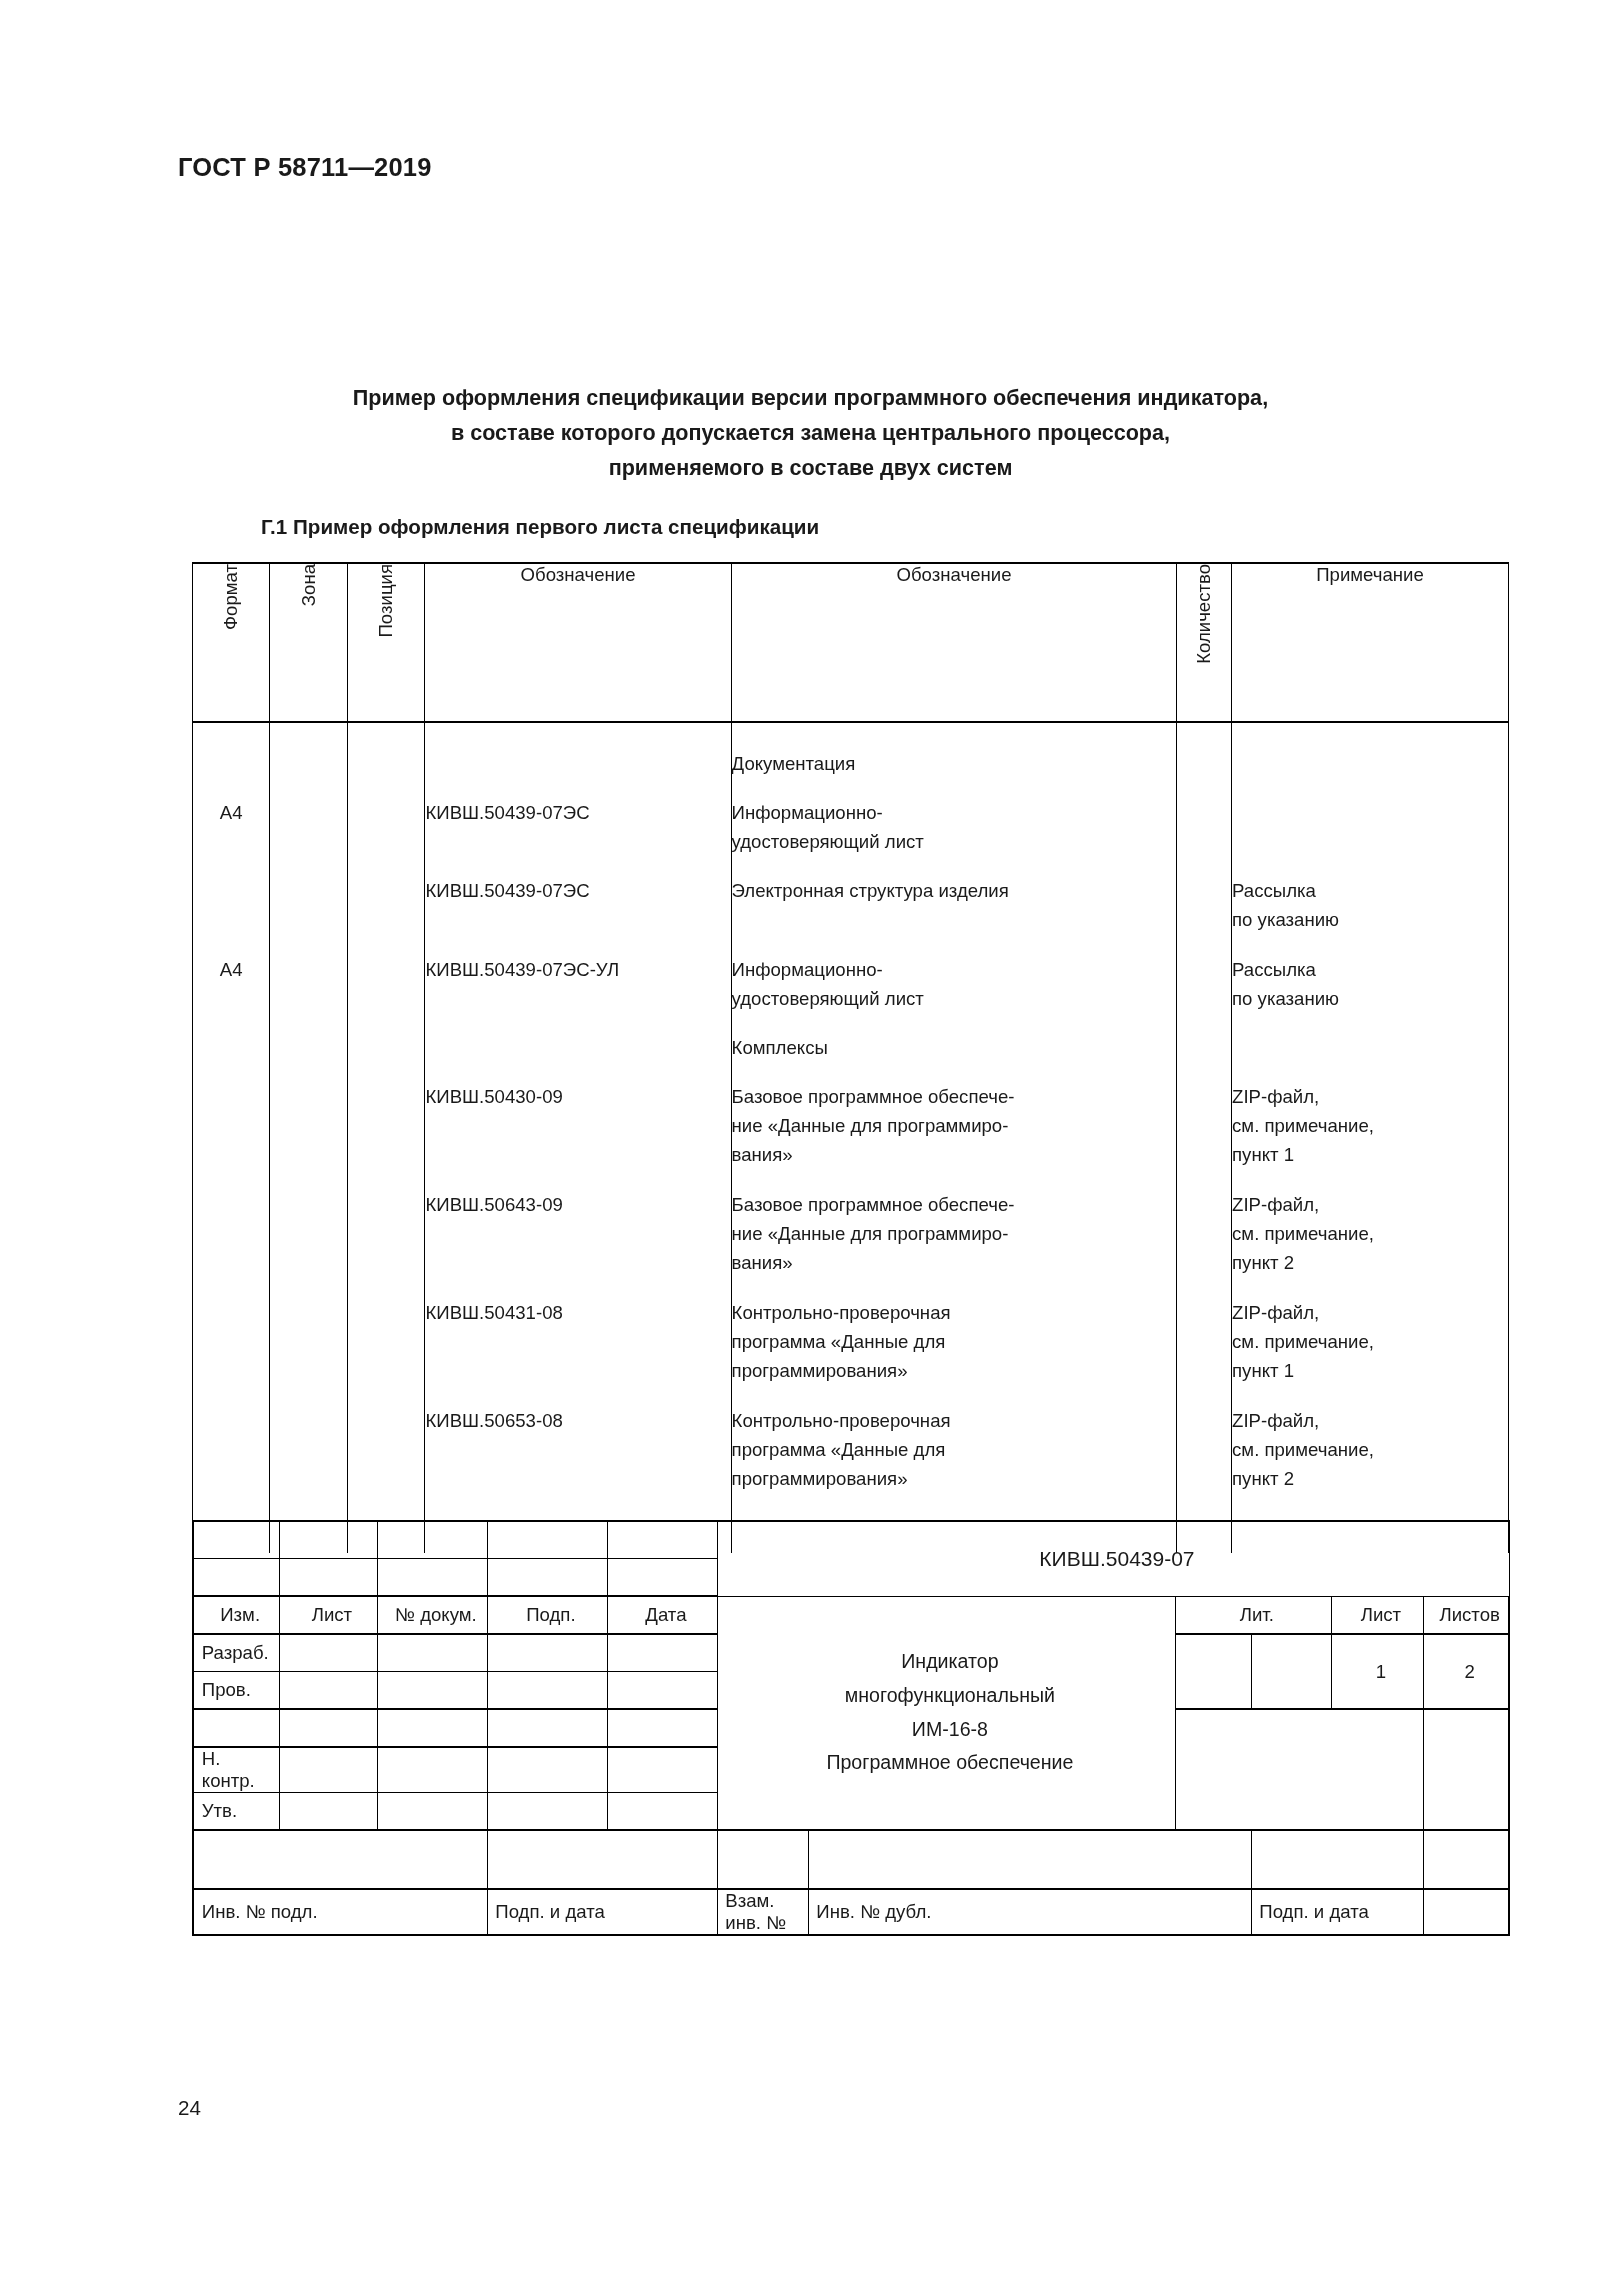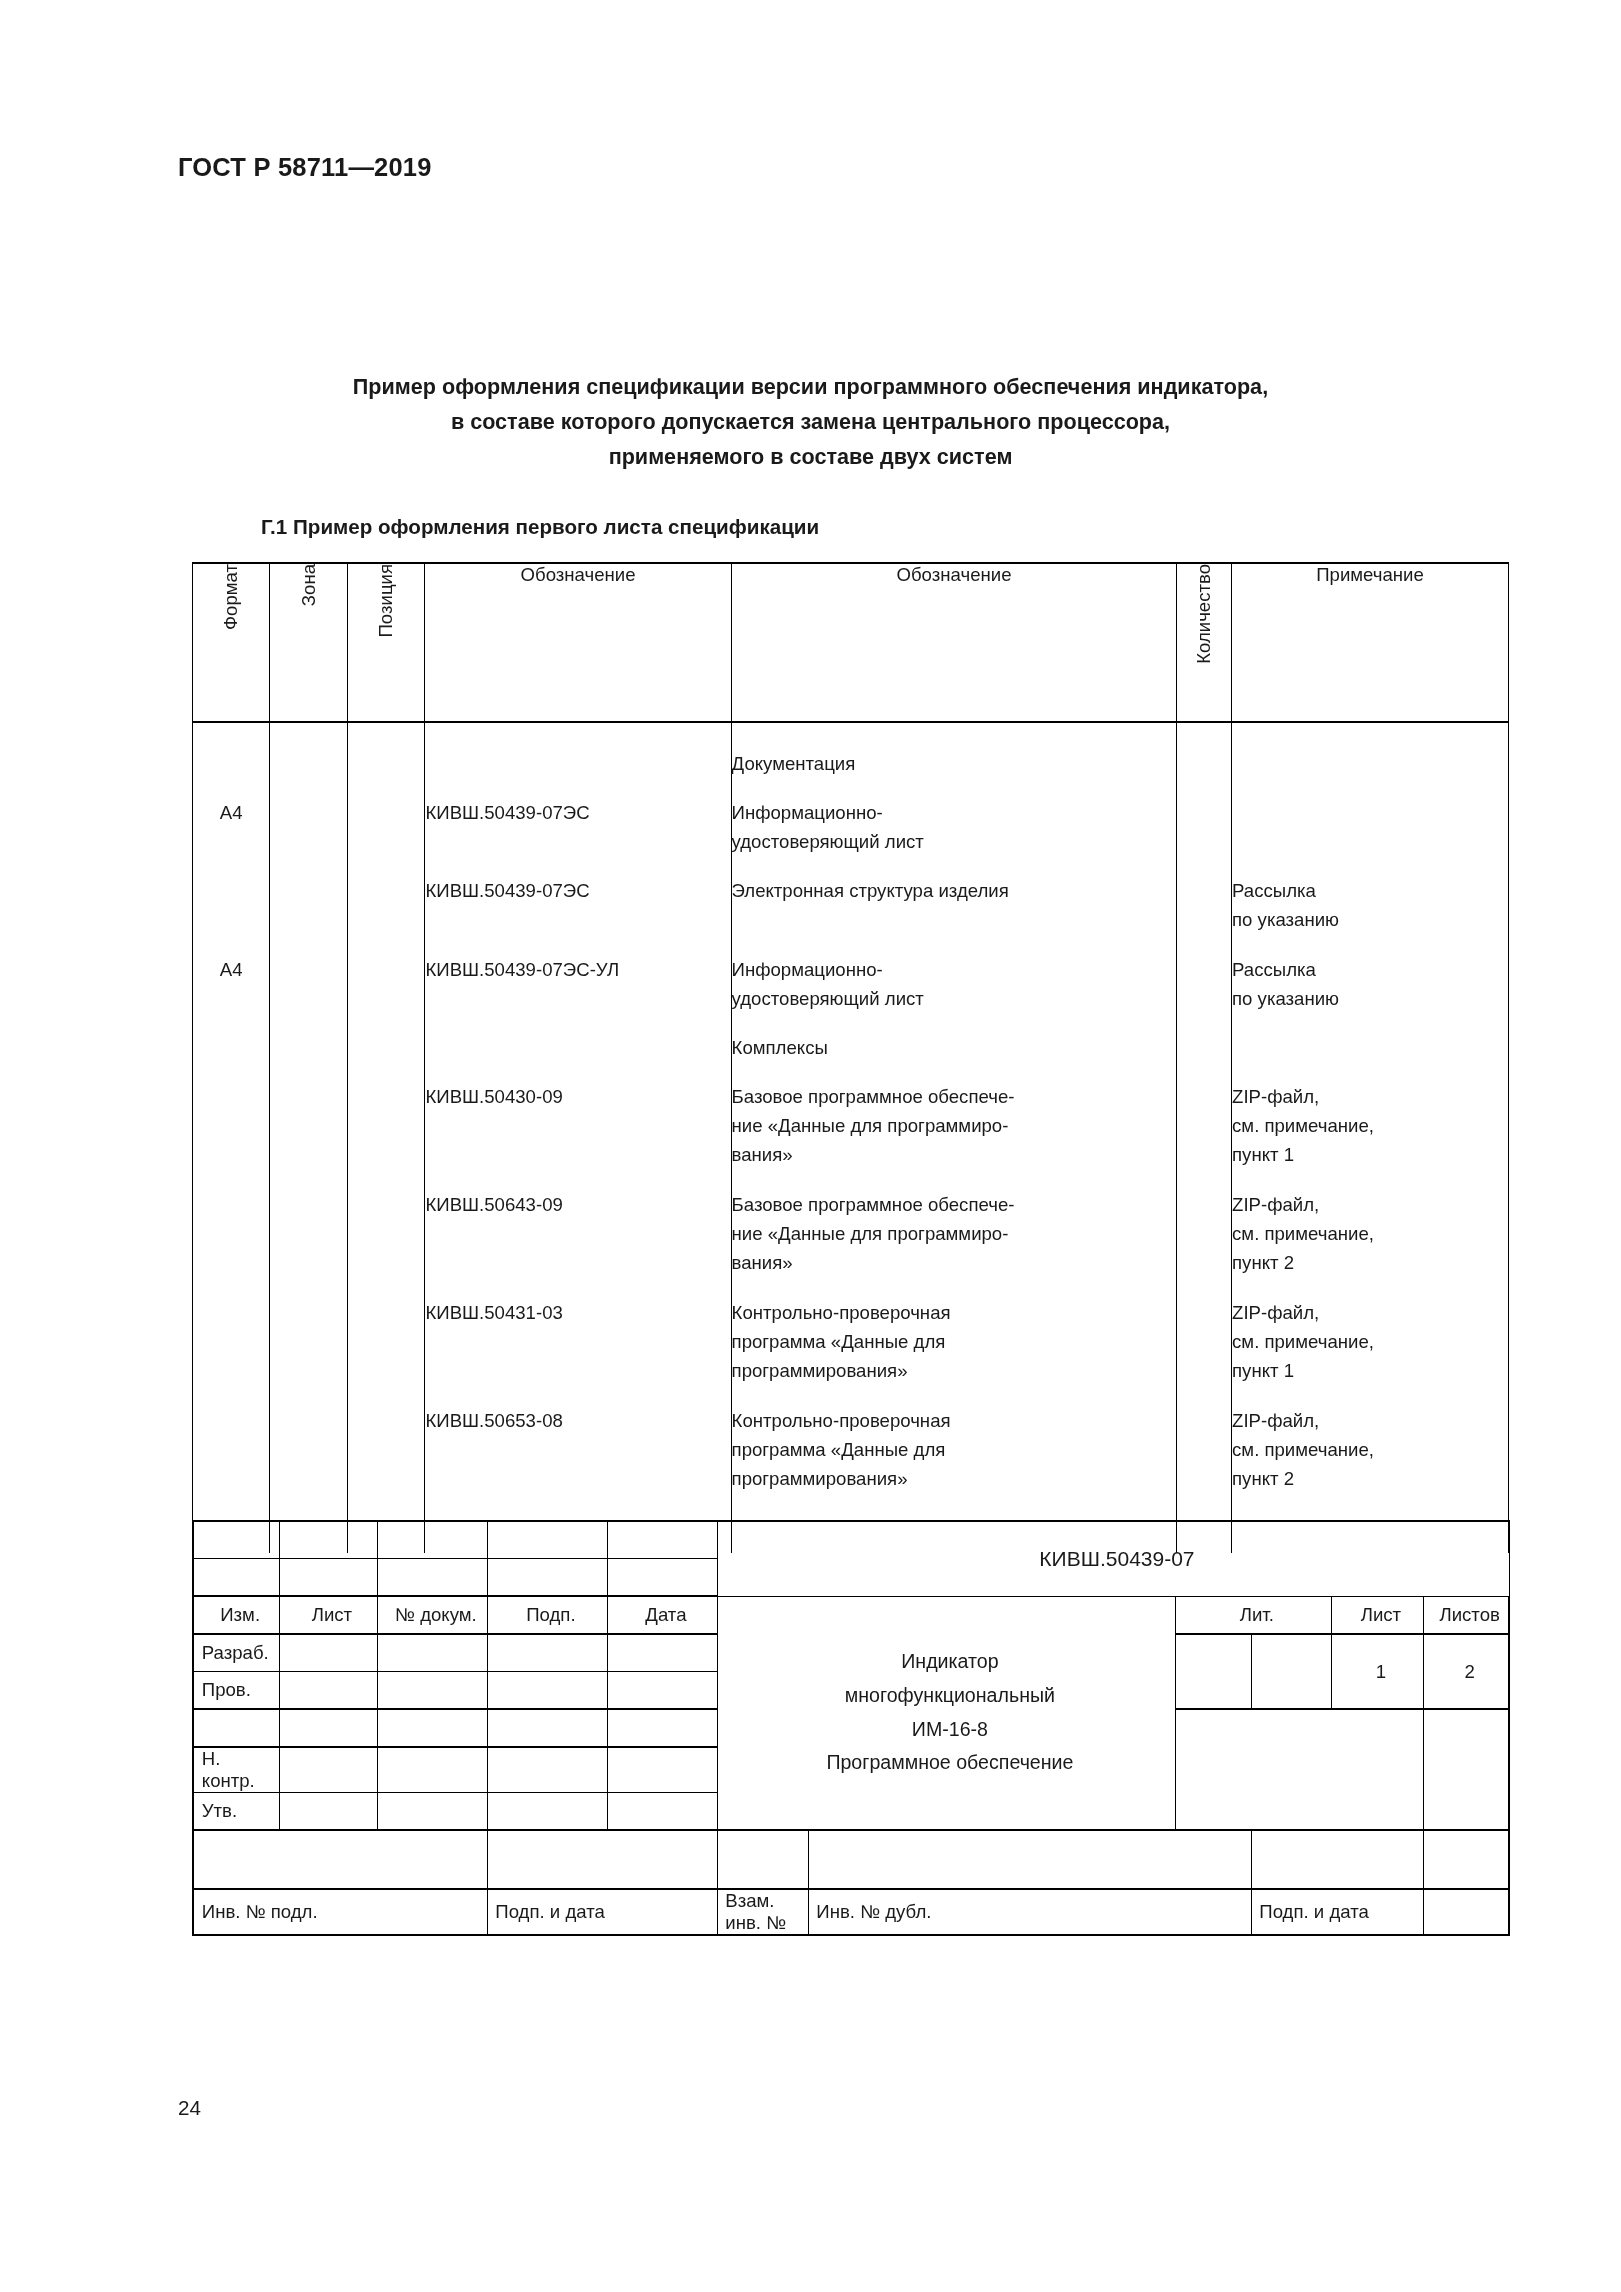--- a/index.html
+++ b/index.html
@@ -43,21 +43,21 @@
     font-size: 20.6px;
     font-weight: bold;
     line-height: 1.45;
   }
   .appendix-block div { margin: 0; }
 
   
   .main-title {
     position: absolute;
     left: 0;
-    top: 370px;
+    top: 381px;
     width: 1621px;
     text-align: center;
     font-size: 21.6px;
     font-weight: bold;
     line-height: 1.62;
   }
 
   
   .section-heading {
     position: absolute;
@@ -255,21 +255,21 @@
                 <div style="position: absolute; left: 0px; right: 0px; top: 206px; line-height: 29px;">
                   <div>КИВШ.50439-07ЭС-УЛ</div>
                 </div>
                 <div style="position: absolute; left: 0px; right: 0px; top: 333px; line-height: 29px;">
                   <div>КИВШ.50430-09</div>
                 </div>
                 <div style="position: absolute; left: 0px; right: 0px; top: 441px; line-height: 29px;">
                   <div>КИВШ.50643-09</div>
                 </div>
                 <div style="position: absolute; left: 0px; right: 0px; top: 549px; line-height: 29px;">
-                  <div>КИВШ.50431-03</div>
+                  <div>КИВШ.50431-08</div>
                 </div>
                 <div style="position: absolute; left: 0px; right: 0px; top: 657px; line-height: 29px;">
                   <div>КИВШ.50653-08</div>
                 </div>
               </div>
           </td>
           <td style="border-top:none;border-bottom:none">
             <div class="pad-l lh" id="col-name" style="position: relative; height: 804px;">
                 <div style="position: absolute; left: 0px; right: 0px; top: 0px; line-height: 29px;">
                   <div>Документация</div>

